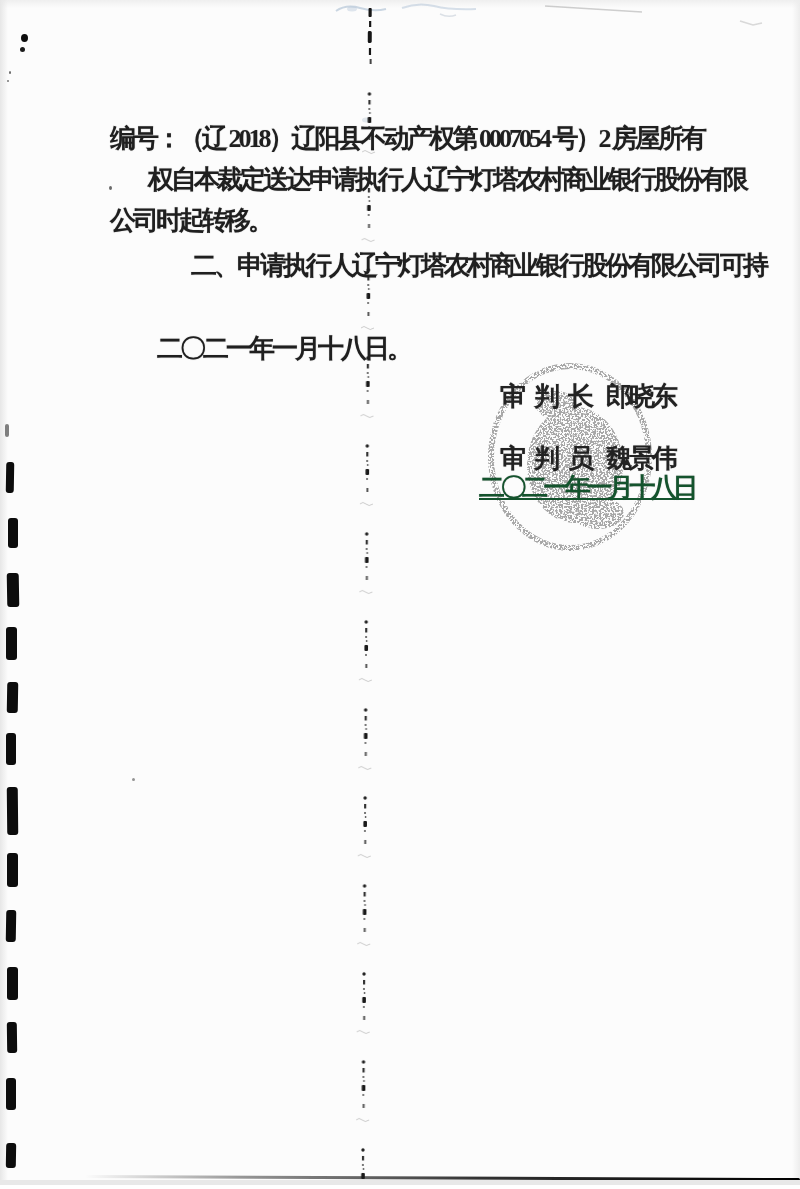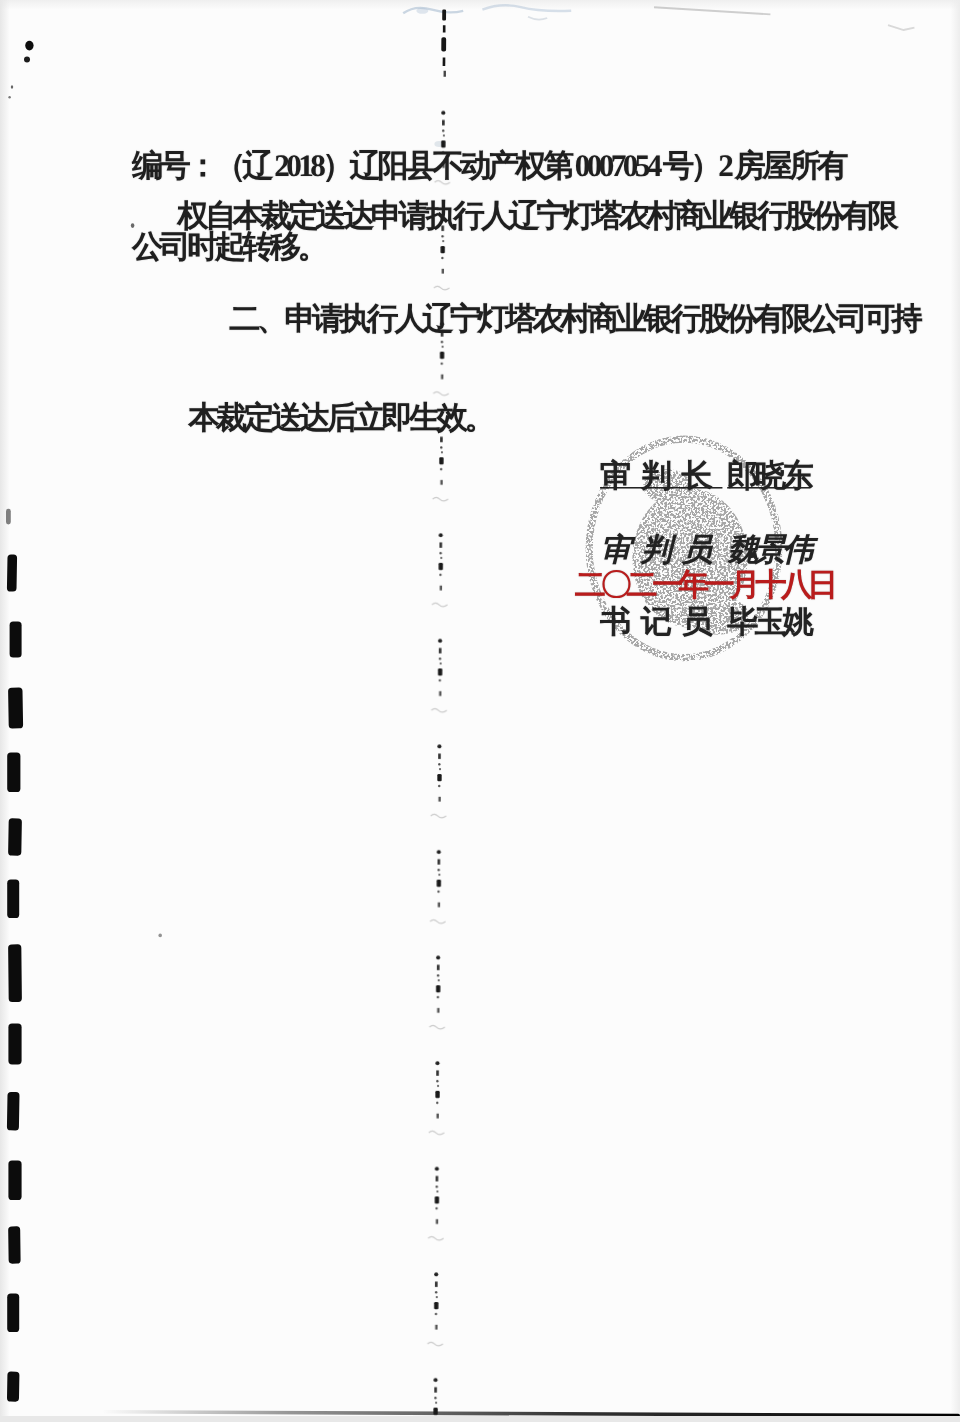--- a/index.html
+++ b/index.html
@@ -28,22 +28,23 @@
     position:absolute;height:30px;white-space:nowrap;
     font-size:26px;font-weight:600;letter-spacing:-3px;color:#1f1f1f;
     text-shadow:0 0 1px rgba(30,30,30,.38);z-index:4;
   }
   
   .sig{position:absolute;left:500px;white-space:nowrap;z-index:4;}
   .sig .role{font-size:26px;font-weight:600;color:#222;letter-spacing:8px;text-shadow:0 0 1px rgba(30,30,30,.35);}
   .sig .nm{font-size:26px;font-weight:600;color:#222;letter-spacing:-3px;margin-left:4px;text-shadow:0 0 1px rgba(30,30,30,.35);}
   .dateline{
     position:absolute;left:479px;top:470px;white-space:nowrap;z-index:4;
-    font-size:26px;font-weight:600;color:#b91c1c;letter-spacing:-4.5px;
+    font-size:26px;font-weight:600;color:#14532d;letter-spacing:-4.5px;
     text-shadow:0 0 1px rgba(30,30,30,.35);
+    text-decoration:underline;
   }
   .fold,.seal,.scribbles{position:absolute;pointer-events:none;}
   .fold{left:360px;top:0;z-index:2;}
   .seal{left:458px;top:343px;z-index:1;opacity:.78;}
   .scribbles{left:0;top:0;z-index:2;}
 </style>
 </head>
 <body>
 
 <div class="page">
@@ -120,31 +121,28 @@
 
   <div class="dot" style="left:21px;top:34px;width:7px;height:8px;background:#0d0d0d;"></div>
   <div class="dot" style="left:20px;top:47px;width:5px;height:5px;background:#1c1c1c;"></div>
   <div class="dot" style="left:9px;top:71px;width:2px;height:3px;background:#666;"></div>
   <div class="dot" style="left:7px;top:80px;width:2px;height:2px;background:#777;"></div>
   <div class="dot" style="left:109px;top:186px;width:3px;height:4px;background:#3a3a3a;opacity:.75;"></div>
   <div class="dot" style="left:132px;top:778px;width:3px;height:3px;background:#666;opacity:.7;"></div>
 
   <div class="bl" style="left:110px;top:121px;">编号：（辽 2018）辽阳县不动产权第 0007054 号）2 房屋所有</div>
   <div class="bl" style="left:110px;top:162px;margin-left:38px;">权自本裁定送达申请执行人辽宁灯塔农村商业银行股份有限</div>
-  <div class="bl" style="left:110px;top:188px;text-align:right;">公司时起转移。</div>
+  <div class="bl" style="left:110px;top:203px;text-align:right;">公司时起转移。</div>
   <div class="bl" style="left:153px;top:248px;margin-left:38px;">二、申请执行人辽宁灯塔农村商业银行股份有限公司可持</div>
-  <div class="bl" style="left:157px;top:331px;">本裁定送达后立即生效。</div>
+  <div class="bl" style="left:157px;top:331px;">二〇二一年一月十八日。</div>
 
-  <div class="sig" style="top:379px;text-decoration:underline;">
+  <div class="sig" style="top:379px;">
     <span class="role">审判长</span><span class="nm">郎晓东</span>
   </div>
-  <div class="sig" style="top:441px;font-style:italic;">
+  <div class="sig" style="top:441px;">
     <span class="role">审判员</span><span class="nm">魏景伟</span>
   </div>
   <div class="dateline">二〇二一年一月十八日</div>
-  <div class="sig" style="top:501px;">
-    <span class="role">书记员</span><span class="nm">毕玉姚</span>
-  </div>
 
   <div class="bottom-line"></div>
   <div class="bottom-band"></div>
 
 </div>
 
 </body></html>

